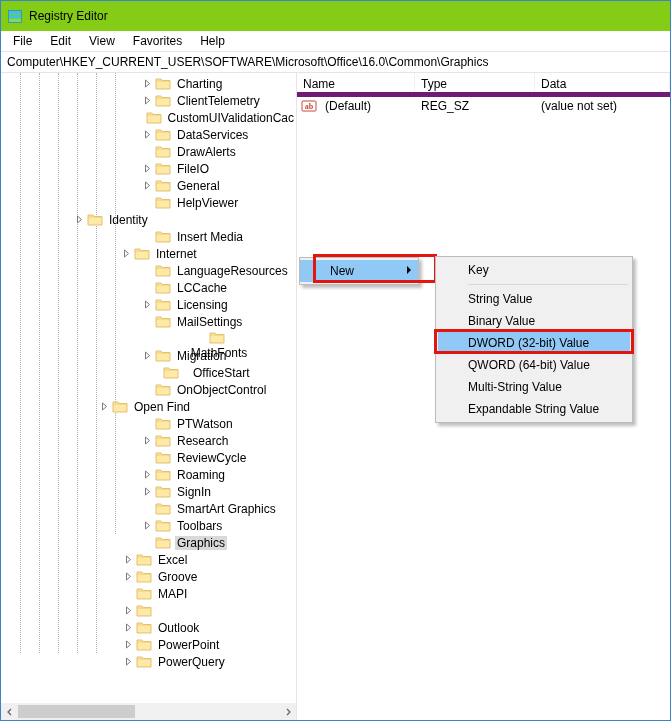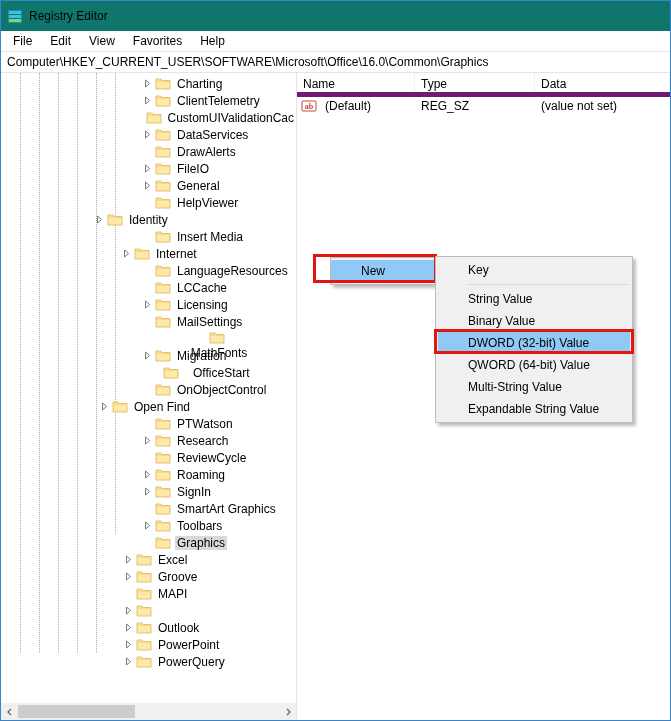--- a/index.html
+++ b/index.html
@@ -9,21 +9,21 @@
     font-size: 12px;
     color: #000;
     background: #fff;
     width: 671px; height: 721px;
     overflow: hidden;
     user-select: none;
   }
   .window { width: 671px; height: 721px; display: flex; flex-direction: column; border: 1px solid #3a84c9; }
   .titlebar {
     height: 30px; display: flex; align-items: center;
-    background: #0f766e; padding: 0 6px; gap: 6px;
+    background: #84cc16; padding: 0 6px; gap: 6px;
   }
   .titlebar .app-icon { width: 16px; height: 16px; }
   .menubar { height: 20px; display: flex; align-items: center; padding: 0 4px; gap: 2px; }
   .menu-item { padding: 2px 8px; }
   .addressbar { height: 22px; display: flex; align-items: center; padding: 0 6px; border-top: 1px solid #e5e5e5; border-bottom: 1px solid #e5e5e5; }
   .content { flex: 1; display: flex; overflow: hidden; }
   .tree-pane { width: 296px; border-right: 1px solid #e5e5e5; overflow: hidden; position: relative; }
   .tree-scroll { position: absolute; inset: 0; overflow: hidden; }
   .tree-inner { position: relative; padding-top: 2px; }
   .tree-row { height: 17px; display: flex; align-items: center; white-space: nowrap; position: relative; }
@@ -175,21 +175,21 @@
               <span class="label">General</span>
             </div>
             <div class="tree-row" style="padding-left: 141px;">
               <span class="expander"></span>
               <span class="folder-icon"><svg viewBox="0 0 16 16" width="16" height="16">
                   <path d="M1 3h5l1.2 1.5H15V13H1z" fill="#ffe9a6" stroke="#d9b45a" stroke-width="0.8"></path>
                   <path d="M1 5h14" stroke="#eac56a" stroke-width="0.8"></path>
                 </svg></span>
               <span class="label">HelpViewer</span>
             </div>
-            <div class="tree-row" style="padding-left: 93px;">
+            <div class="tree-row" style="padding-left: 73px;">
               <span class="expander">
                 <svg width="9" height="9" viewBox="0 0 9 9">
                   <path d="M2.5 1 L6.5 4.5 L2.5 8 Z" fill="none" stroke="#7a7a7a" stroke-width="1"></path>
                 </svg>
               </span>
               <span class="folder-icon"><svg viewBox="0 0 16 16" width="16" height="16">
                   <path d="M1 3h5l1.2 1.5H15V13H1z" fill="#ffe9a6" stroke="#d9b45a" stroke-width="0.8"></path>
                   <path d="M1 5h14" stroke="#eac56a" stroke-width="0.8"></path>
                 </svg></span>
               <span class="label">Identity</span>
@@ -488,21 +488,21 @@
           <svg viewBox="0 0 16 16" width="16" height="16">
             <rect x="1" y="3" width="14" height="10" rx="1" fill="#fff" stroke="#c7483a"></rect>
             <text x="8" y="11" text-anchor="middle" font-size="8" font-family="Segoe UI" fill="#c7483a" font-weight="600">ab</text>
           </svg>
         </span>
         <div class="cell" style="width:96px">(Default)</div>
         <div class="cell col-type">REG_SZ</div>
         <div class="cell col-data">(value not set)</div>
       </div>
 
-      <div class="context-menu" style="left:33px; top:184px; width:120px; padding:2px 0;">
+      <div class="context-menu" style="left:2px; top:184px; width:120px; padding:2px 0;">
         <div class="item highlight">
           <span>New</span>
           <span class="sub-arrow">
             <svg width="6" height="10" viewBox="0 0 6 10">
                 <path d="M1 1 L5 5 L1 9 Z" fill="#000"></path>
               </svg>
           </span>
         </div>
       </div>
       <div class="red-box" style="left:16px; top:181px; width:124px; height:29px;"></div>

